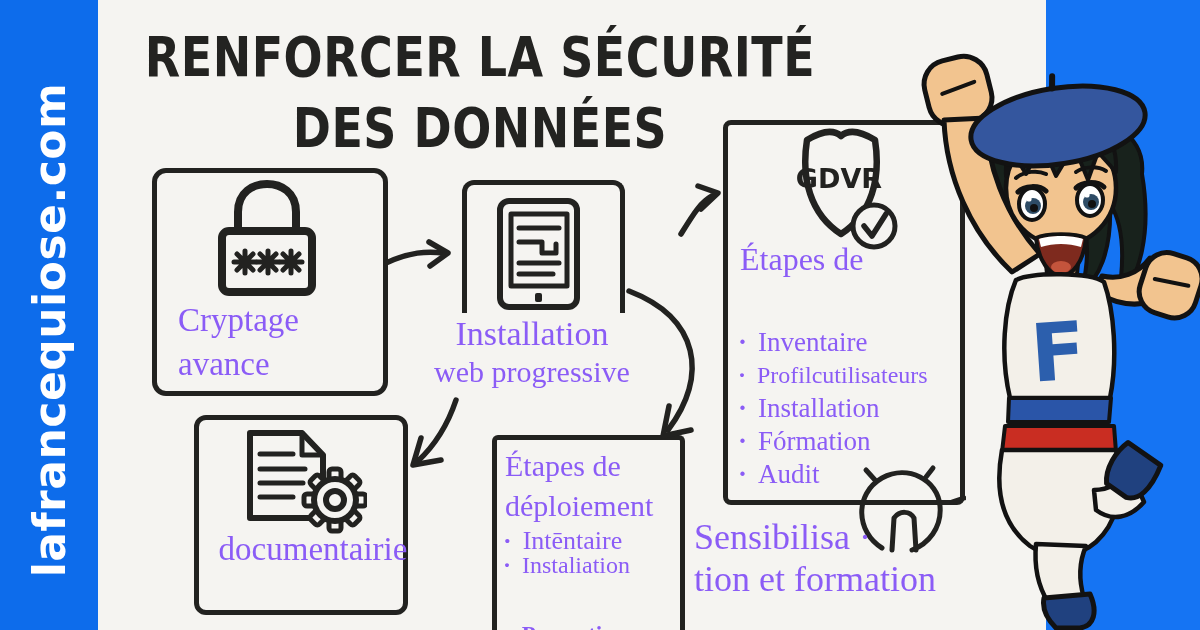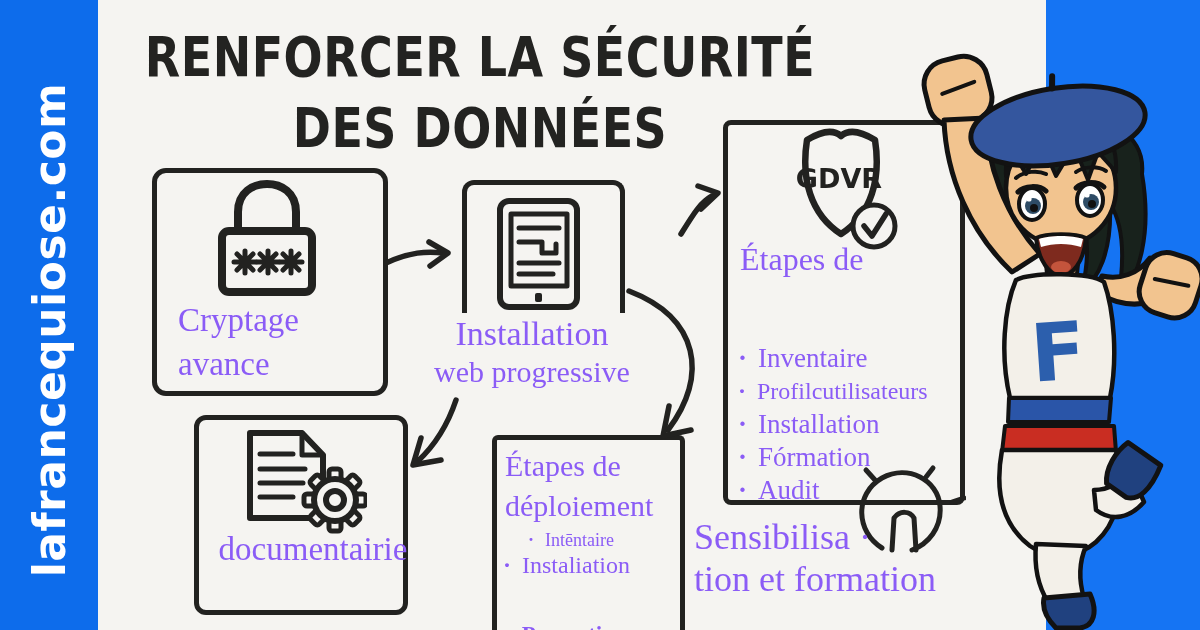--- a/index.html
+++ b/index.html
@@ -30,31 +30,31 @@
   #box-gestion{left:194px;top:415px;width:204px;height:190px;border-radius:12px;}
   #box-etapes{left:492px;top:435px;width:183px;height:195px;border-bottom:none;border-radius:6px 6px 0 0;}
   .icon{position:absolute;z-index:2;}
   .hand{position:absolute;z-index:2;color:#8b5cf6;font-family:Liberation Serif, serif;}
   #label-cryptage{left:178px;top:298px;font-size:33px;line-height:44px;}
   #label-app{left:402px;top:314px;width:260px;text-align:center;}
   #label-app .l1{font-size:34px;line-height:40px;}
   #label-app .l2{font-size:30px;line-height:36px;}
   #gdpr-heading{left:740px;top:240px;font-size:32px;line-height:39px;}
   .blist{list-style:none;margin:0;padding:0;}
-  #gdpr-list{left:738px;top:342px;}
+  #gdpr-list{left:738px;top:326px;}
   #gdpr-list li{font-size:27px;line-height:33px;white-space:nowrap;}
   #gdpr-list li:nth-child(2){font-size:24px;}
   .dot{display:inline-block;margin-right:11px;font-weight:bold;}
   #label-gestion{left:188px;top:530px;width:250px;text-align:center;white-space:nowrap;}
   #label-gestion .l1{font-size:33px;line-height:38px;}
   #label-gestion .l2{font-size:33px;line-height:38px;}
   #etapes-heading{left:505px;top:446px;font-size:30px;line-height:40px;}
   #etapes-list{left:503px;top:528px;}
   #etapes-list li{white-space:nowrap;line-height:25px;}
-  #etapes-list li.s1{font-size:18px;margin-left:25px;}
+  #etapes-list li.s1{font-size:26px;}
   #etapes-list li.s2{font-size:19px;font-weight:bold;letter-spacing:-0.5px;}
   #etapes-list li.s3{font-size:24px;}
   #etapes-list li.s4{font-size:23px;font-weight:bold;margin-top:44px;}
   #label-sensi{left:694px;top:516px;white-space:nowrap;}
   #label-sensi .l1{font-size:36px;line-height:42px;}
   #label-sensi .l2{font-size:36px;line-height:42px;}
   #arrows{position:absolute;left:0;top:0;z-index:2;pointer-events:none;}
   #mascot{position:absolute;left:898px;top:46px;z-index:3;}
 </style>
 </head>

